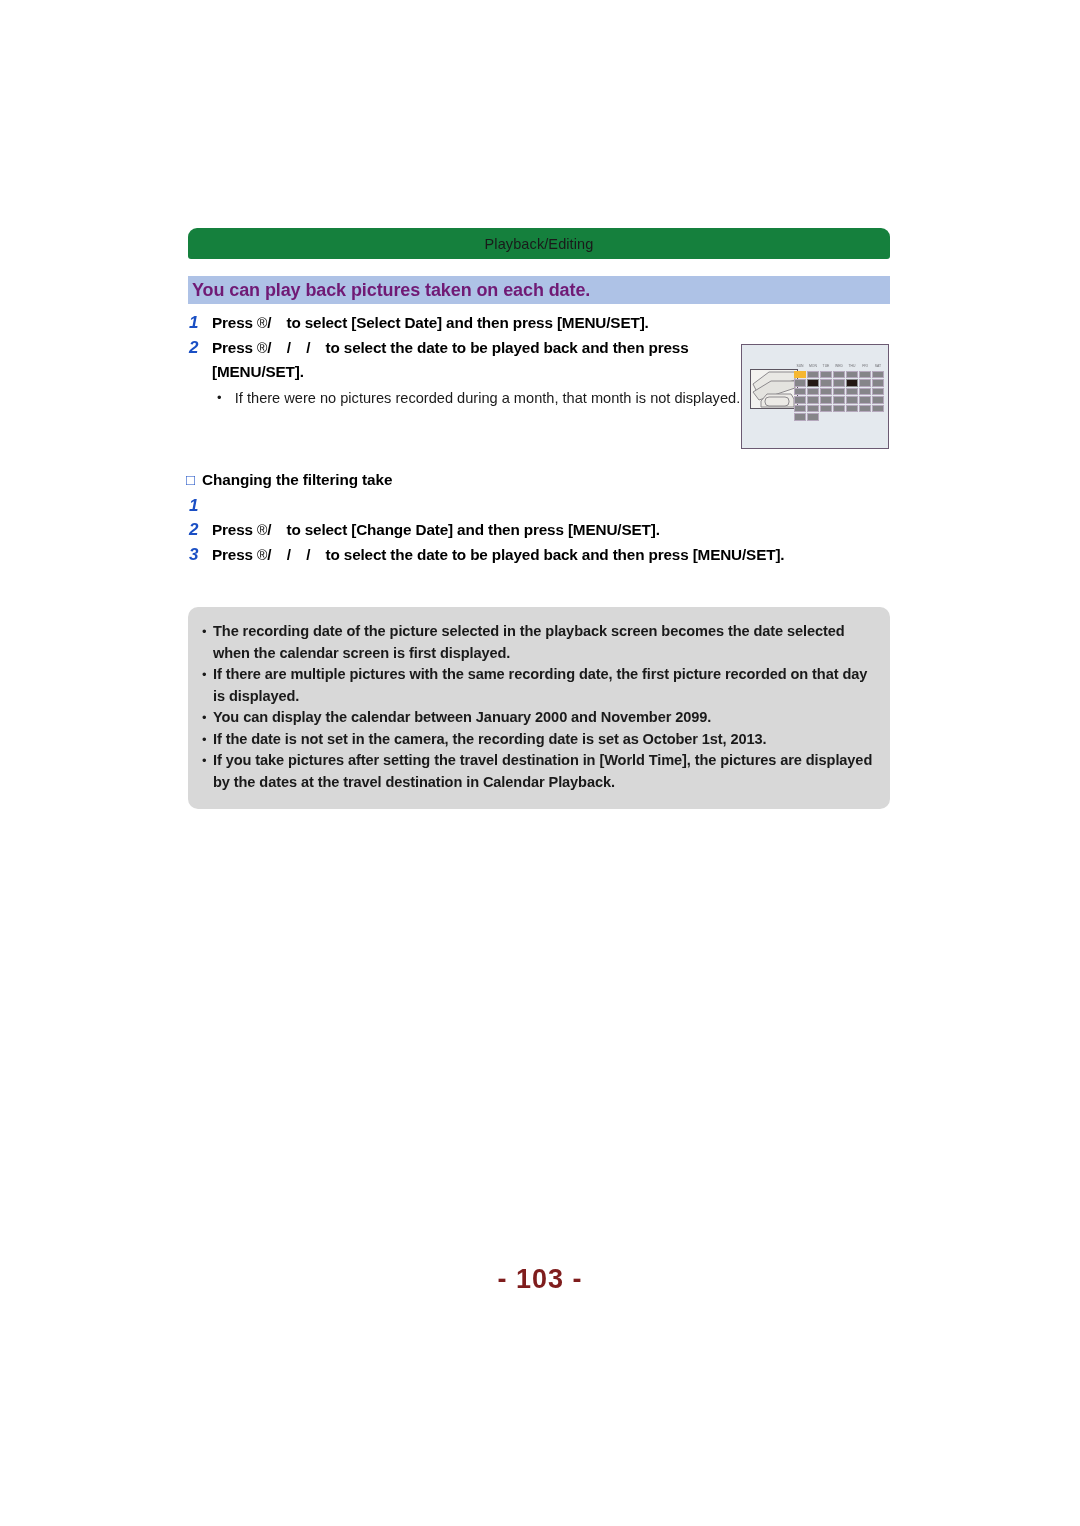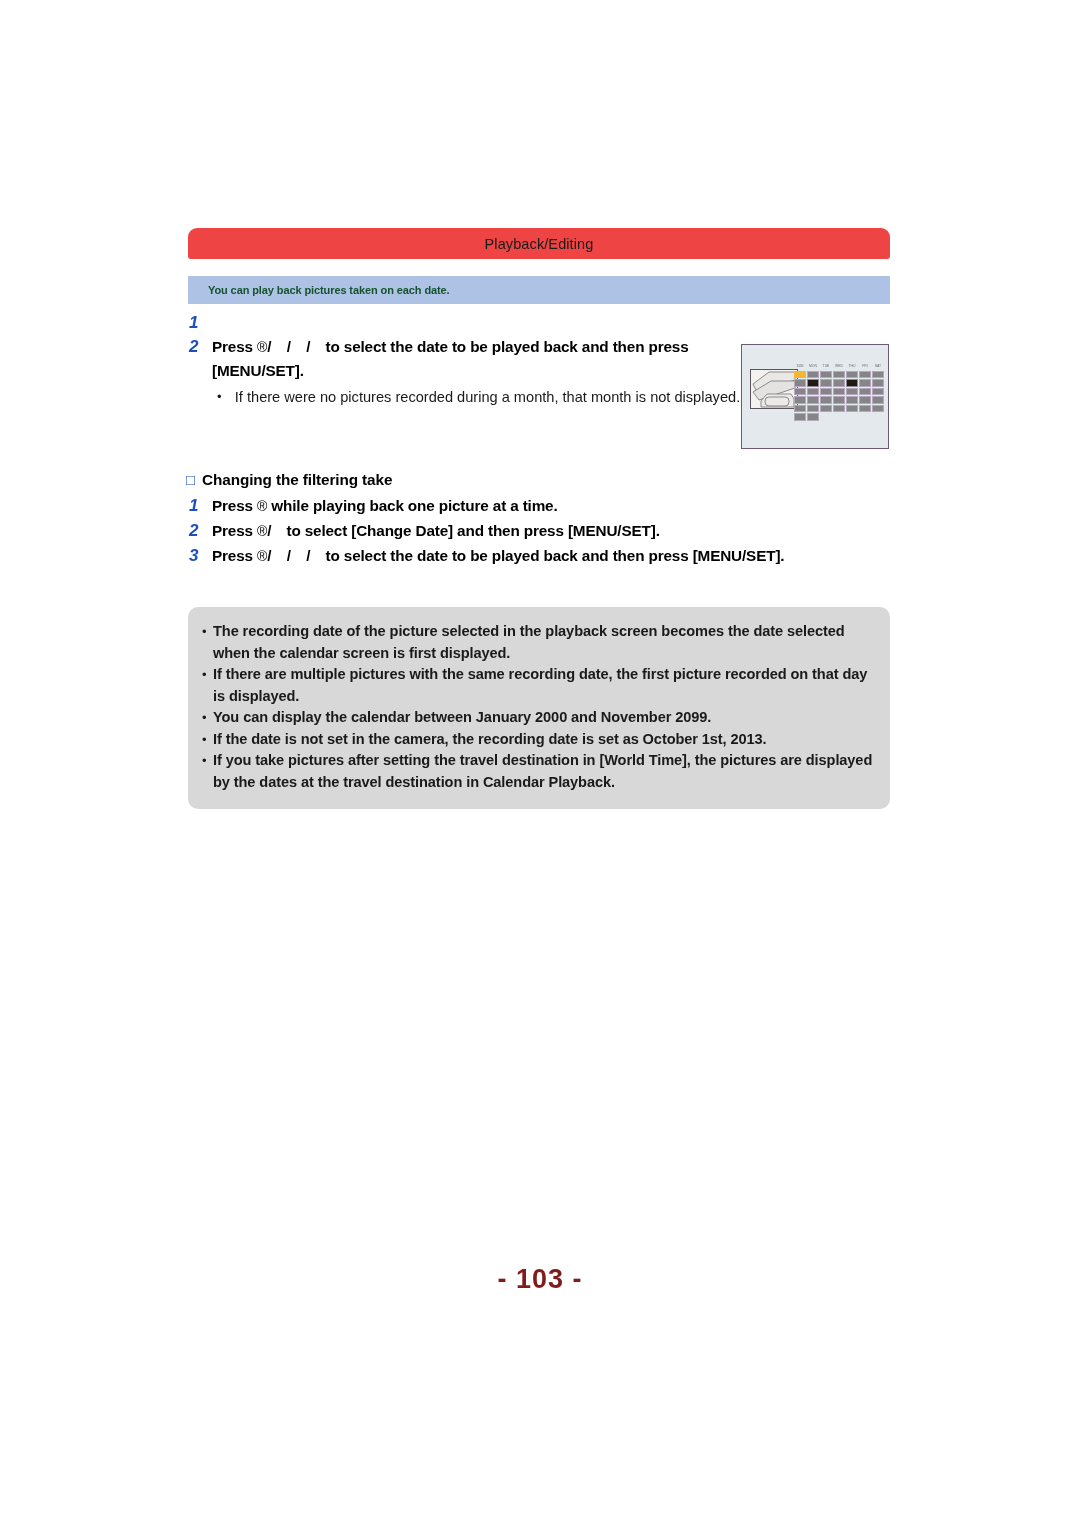--- a/index.html
+++ b/index.html
@@ -23,21 +23,21 @@
     height: 1526px;
   }
 
   
   .section-bar {
     position: absolute;
     left: 188px;
     top: 228px;
     width: 702px;
     height: 31px;
-    background: #ef4444;
+    background: #15803d;
     border-radius: 9px 9px 3px 3px;
     display: flex;
     align-items: center;
     justify-content: center;
   }
   .section-bar-label {
     font-size: 14.5px;
     color: #1a1a1a;
     letter-spacing: 0.1px;
   }
@@ -47,24 +47,24 @@
     position: absolute;
     left: 188px;
     top: 276px;
     width: 702px;
     height: 28px;
     background: #aec2e6;
     display: flex;
     align-items: center;
   }
   .title-bar-label {
-    font-size: 11px;
+    font-size: 18px;
     font-weight: bold;
-    color: #14532d;
-    padding-left: 20px;
+    color: #701a75;
+    padding-left: 4px;
     letter-spacing: -0.1px;
   }
 
   
   .steps-a {
     position: absolute;
     left: 186px;
     top: 311px;
     width: 560px;
   }
@@ -263,20 +263,23 @@
   </div>
 
   <div class="title-bar">
     <span class="title-bar-label">You can play back pictures taken on each date.</span>
   </div>
 
   <div class="steps-a">
 
     <div class="step">
       <div class="step-num">1</div>
+      <div class="step-text">
+        <span>Press </span><span class="reg-glyph">®</span><span class="slashsp">/</span>  <span>to select [Select Date] and then press [MENU/SET].</span>
+      </div>
     </div>
 
     <div class="step">
       <div class="step-num">2</div>
       <div class="step-text">
         <span>Press </span><span class="reg-glyph">®</span><span class="slashsp">/ / /</span>  <span>to select the date to be played back and then press [MENU/SET].</span>
       </div>
     </div>
 
     <div class="substep-bullets">
@@ -372,23 +375,20 @@
 
   <div class="subheading">
     <span class="box-glyph">□</span>
     <span class="subheading-label">Changing the filtering take</span>
   </div>
 
   <div class="steps-b">
 
     <div class="step">
       <div class="step-num">1</div>
-      <div class="step-text">
-        <span>Press </span><span class="reg-glyph">®</span><span class="slashsp"></span>&nbsp;<span>while playing back one picture at a time.</span>
-      </div>
     </div>
 
     <div class="step">
       <div class="step-num">2</div>
       <div class="step-text">
         <span>Press </span><span class="reg-glyph">®</span><span class="slashsp">/</span>  <span>to select [Change Date] and then press [MENU/SET].</span>
       </div>
     </div>
 
     <div class="step">

